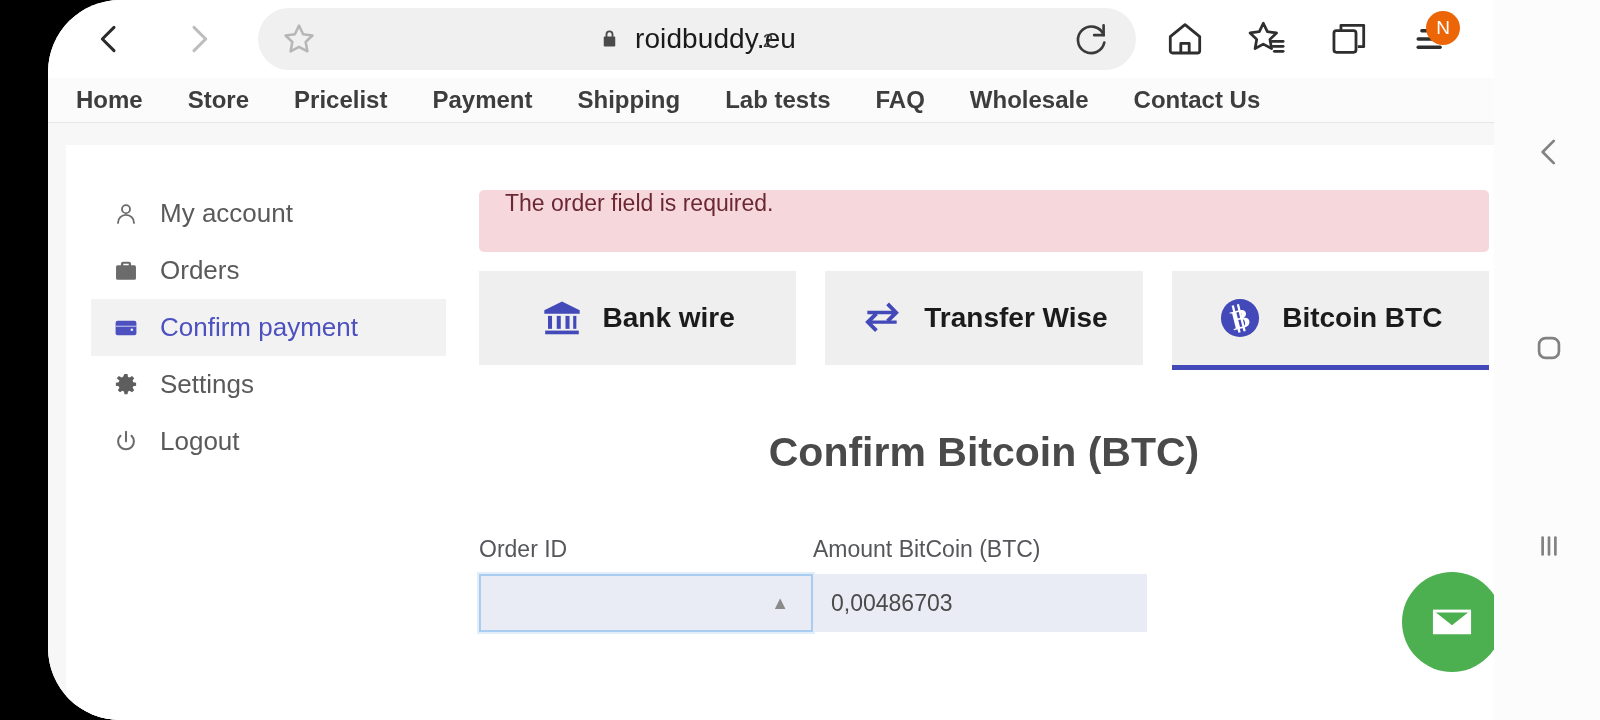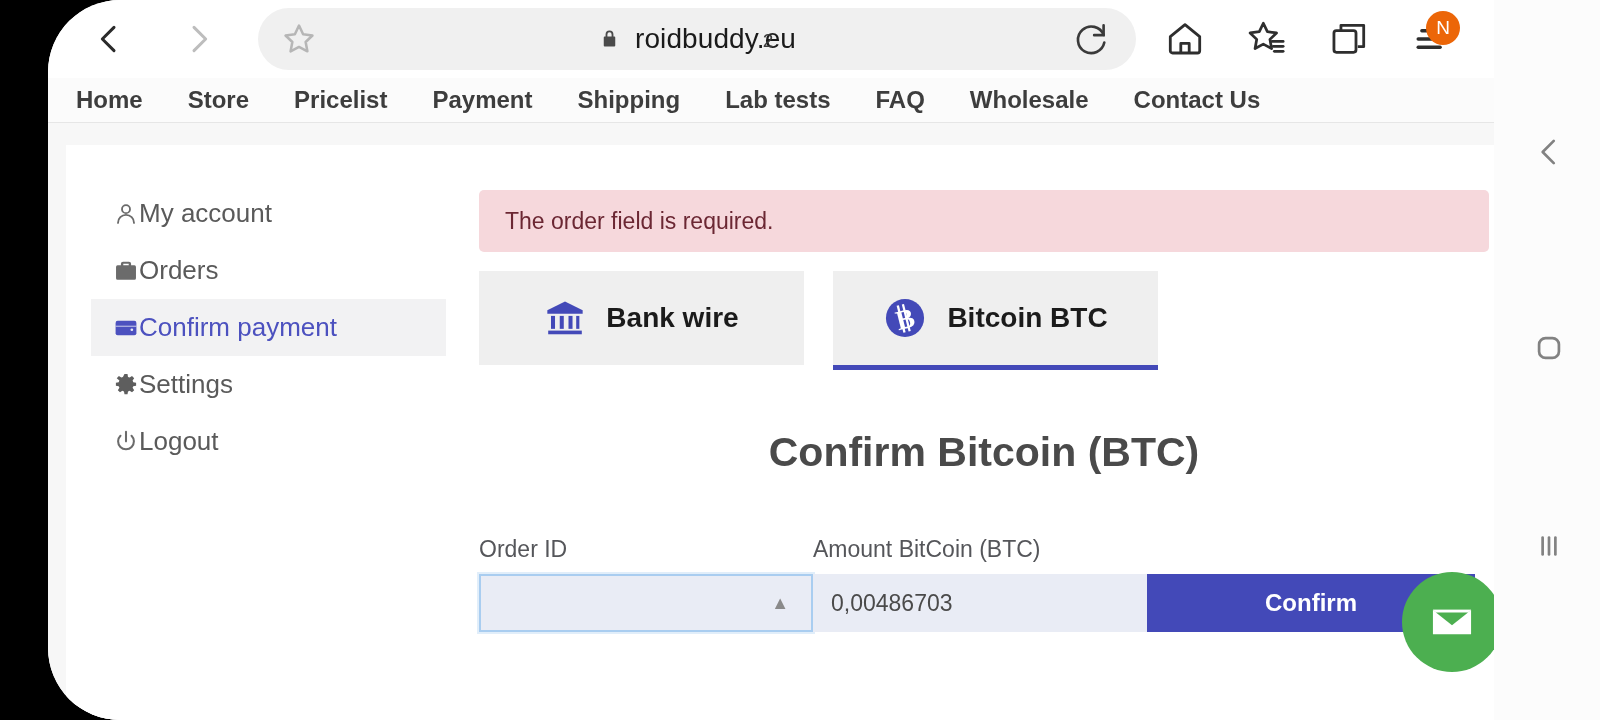--- a/index.html
+++ b/index.html
@@ -145,20 +145,21 @@
   #sidebar {
     position: absolute;
     left: 25px; top: 40px;
     width: 355px;
   }
   .side-item {
     height: 57px;
     display: flex;
     align-items: center;
     padding-left: 22px;
+    gap: 21px;
   }
   .side-item .side-label {
     font-size: 26px;
     color: #5a5a5a;
   }
   .side-item.active { background: #f2f2f3; align-items: center; }
   .side-item.active .side-label { color: #4c51bf; }
   .side-icon {
     width: 26px; height: 26px;
     display: flex; align-items: center; justify-content: center;
@@ -171,21 +172,21 @@
     left: 413px; top: 45px;
     width: 1010px;
   }
 
   #alert {
     width: 1010px;
     height: 62px;
     background: #f6d8dc;
     border-radius: 5px;
     display: flex;
-    align-items: center;
+    align-items: flex-start;
     padding-left: 26px;
   }
   #alert-text {
     font-size: 23px;
     color: #6b2733;
   }
 
   #pay-tabs {
     margin-top: 19px;
     display: flex;
@@ -462,20 +463,30 @@
                   <rect x="4" y="10.8" width="2.3" height="7.4"></rect>
                   <rect x="9" y="10.8" width="2.3" height="7.4"></rect>
                   <rect x="14" y="10.8" width="2.3" height="7.4"></rect>
                   <rect x="18.4" y="10.8" width="1.8" height="7.4"></rect>
                   <rect x="2.4" y="19.2" width="19.2" height="2.1"></rect>
                 </svg>
               </span>
               <span class="pt-label">Bank wire</span>
             </div>
 
+            <div class="pay-tab">
+              <span class="pt-icon">
+                <svg width="44" height="44" viewBox="0 0 24 24" fill="#4349b8">
+                  <path d="M4 8.1h13.3l-3-3 1.5-1.5L21.2 9.1l-5.4 5.4-1.5-1.5 3-3H4z"></path>
+                  <path d="M20 14.6H6.7l3 3-1.5 1.5L2.8 13.6l5.4-5.4 1.5 1.5-3 3H20z" opacity="0"></path>
+                  <path d="M20 13.3H6.7l3-3-1.5-1.5-5.4 5.4 5.4 5.4 1.5-1.5-3-3H20z"></path>
+                </svg>
+              </span>
+              <span class="pt-label">Transfer Wise</span>
+            </div>
 
             <div class="pay-tab active">
               <span class="pt-icon">
                 <svg width="44" height="44" viewBox="0 0 24 24">
                   <circle cx="12" cy="12" r="10.4" fill="#4349b8"></circle>
                   <text x="12" y="17.6" font-family="Liberation Serif, serif" font-size="15" font-weight="bold" fill="#ffffff" text-anchor="middle" transform="rotate(-14 12 12)">B</text>
                   <rect x="9.2" y="4.4" width="1.25" height="15.2" fill="#ffffff" transform="rotate(-14 12 12)"></rect>
                   <rect x="12.1" y="4.4" width="1.25" height="15.2" fill="#ffffff" transform="rotate(-14 12 12)"></rect>
                 </svg>
               </span>
@@ -494,21 +505,20 @@
               </div>
             </div>
 
             <div class="field">
               <span class="field-label">Amount BitCoin (BTC)</span>
               <div class="field-control">
                 <span>0,00486703</span>
               </div>
             </div>
 
-            <button id="confirm-button">Confirm</button>
           </div>
         </div>
       </div>
     </div>
 
     <div id="chat-fab">
       <svg width="52" height="52" viewBox="0 0 24 24" fill="#ffffff">
         <path d="M3.2 6.4h17.6v11.2H3.2z"></path>
         <path d="M3.2 6.4 12 13.4l8.8-7z" fill="#4caf50"></path>
         <path d="M3.2 6.4h17.6L12 14.2z" fill="#ffffff"></path>

